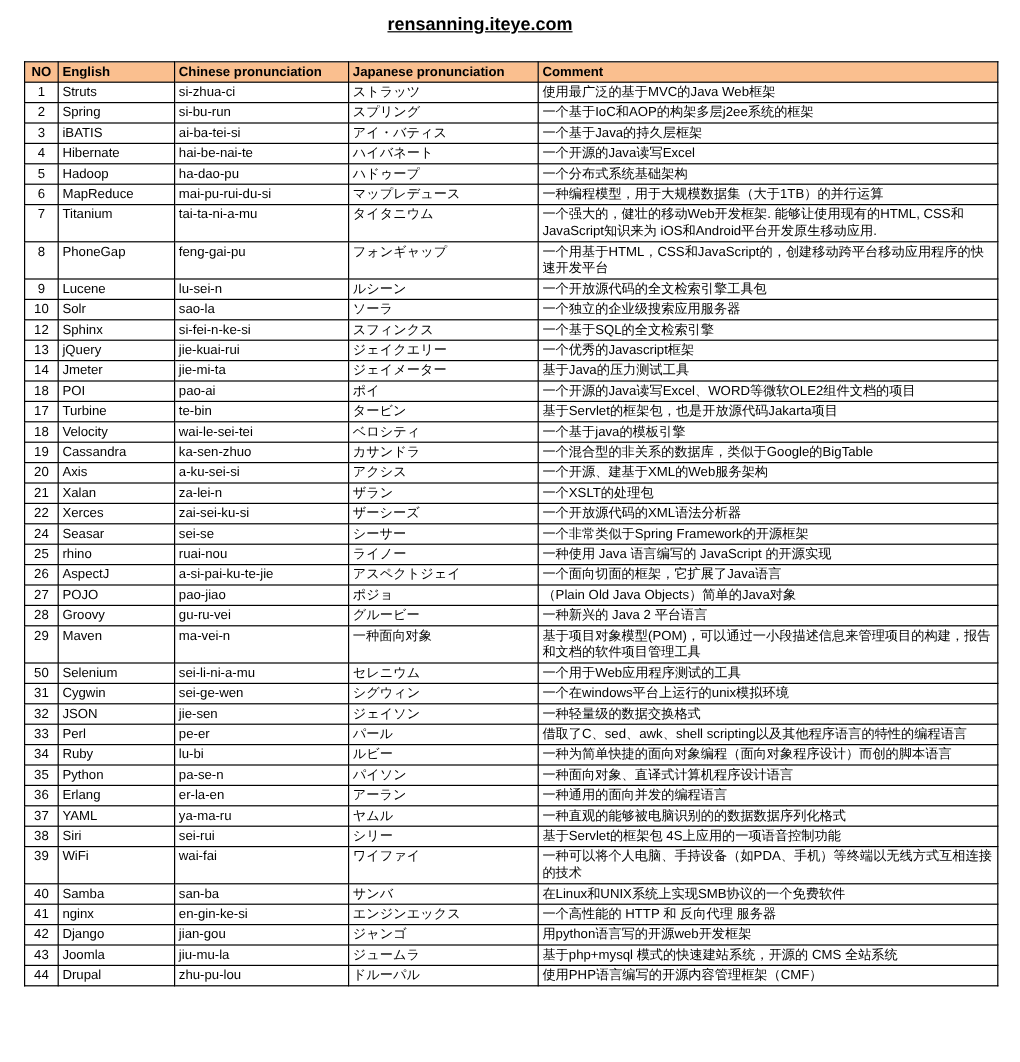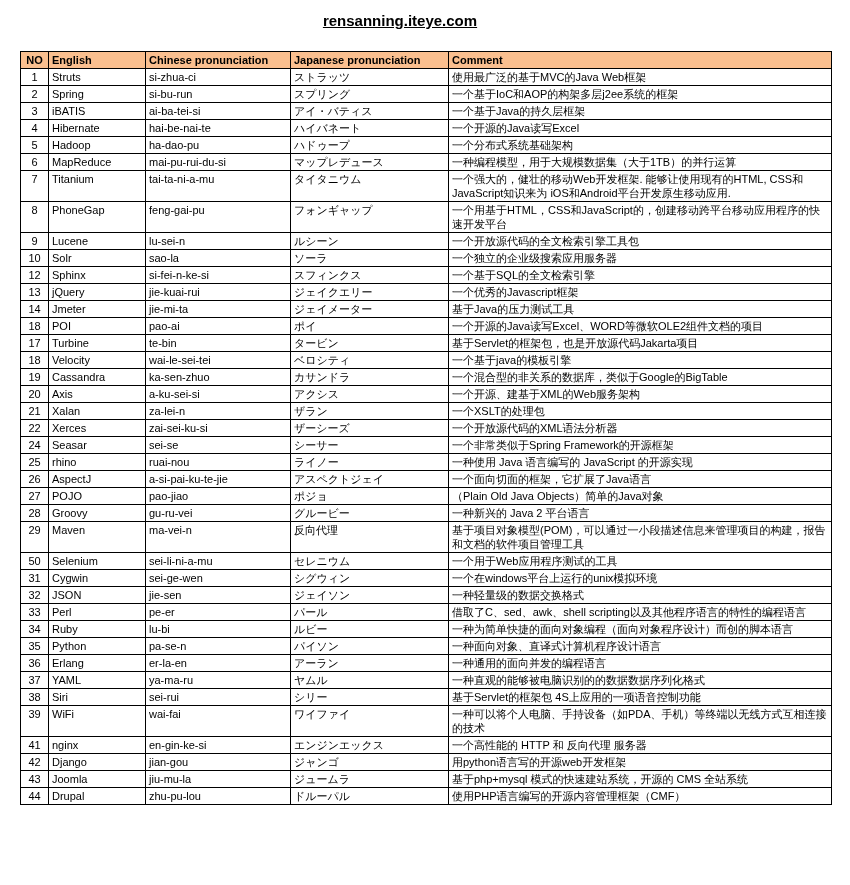--- a/index.html
+++ b/index.html
@@ -254,21 +254,21 @@
         <td class="col-no">28</td>
         <td class="col-english">Groovy</td>
         <td class="col-chinese">gu-ru-vei</td>
         <td class="col-japanese">グルービー</td>
         <td class="col-comment">一种新兴的 Java 2 平台语言</td>
       </tr>
       <tr>
         <td class="col-no">29</td>
         <td class="col-english">Maven</td>
         <td class="col-chinese">ma-vei-n</td>
-        <td class="col-japanese">反向代理</td>
+        <td class="col-japanese">一种面向对象</td>
         <td class="col-comment">基于项目对象模型(POM)，可以通过一小段描述信息来管理项目的构建，报告和文档的软件项目管理工具</td>
       </tr>
       <tr>
         <td class="col-no">50</td>
         <td class="col-english">Selenium</td>
         <td class="col-chinese">sei-li-ni-a-mu</td>
         <td class="col-japanese">セレニウム</td>
         <td class="col-comment">一个用于Web应用程序测试的工具</td>
       </tr>
       <tr>
@@ -328,20 +328,27 @@
         <td class="col-comment">基于Servlet的框架包 4S上应用的一项语音控制功能</td>
       </tr>
       <tr>
         <td class="col-no">39</td>
         <td class="col-english">WiFi</td>
         <td class="col-chinese">wai-fai</td>
         <td class="col-japanese">ワイファイ</td>
         <td class="col-comment">一种可以将个人电脑、手持设备（如PDA、手机）等终端以无线方式互相连接的技术</td>
       </tr>
       <tr>
+        <td class="col-no">40</td>
+        <td class="col-english">Samba</td>
+        <td class="col-chinese">san-ba</td>
+        <td class="col-japanese">サンバ</td>
+        <td class="col-comment">在Linux和UNIX系统上实现SMB协议的一个免费软件</td>
+      </tr>
+      <tr>
         <td class="col-no">41</td>
         <td class="col-english">nginx</td>
         <td class="col-chinese">en-gin-ke-si</td>
         <td class="col-japanese">エンジンエックス</td>
         <td class="col-comment">一个高性能的 HTTP 和 反向代理 服务器</td>
       </tr>
       <tr>
         <td class="col-no">42</td>
         <td class="col-english">Django</td>
         <td class="col-chinese">jian-gou</td>

